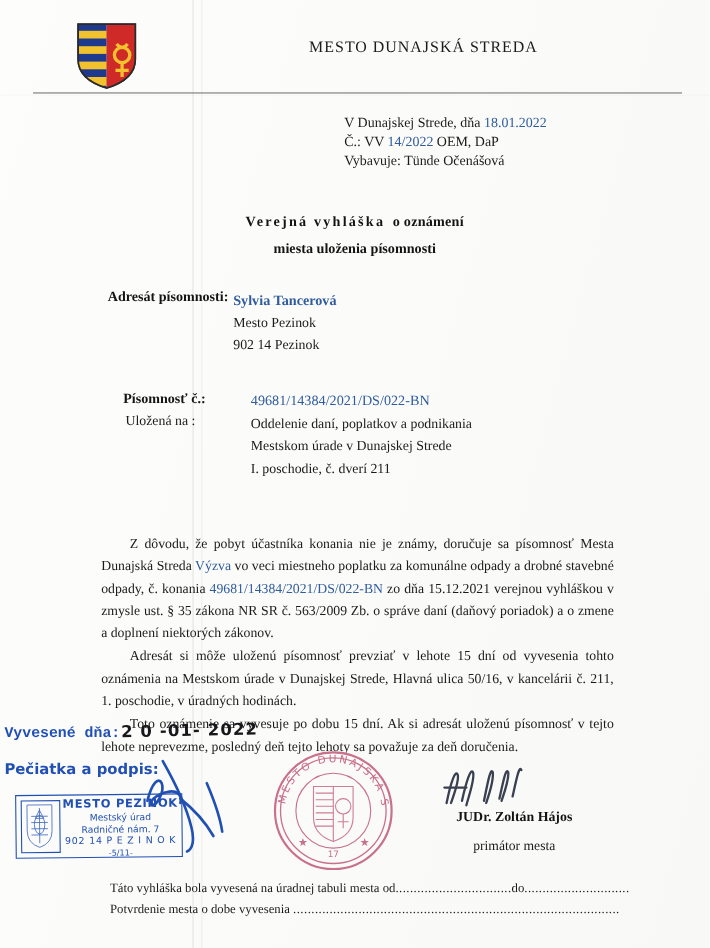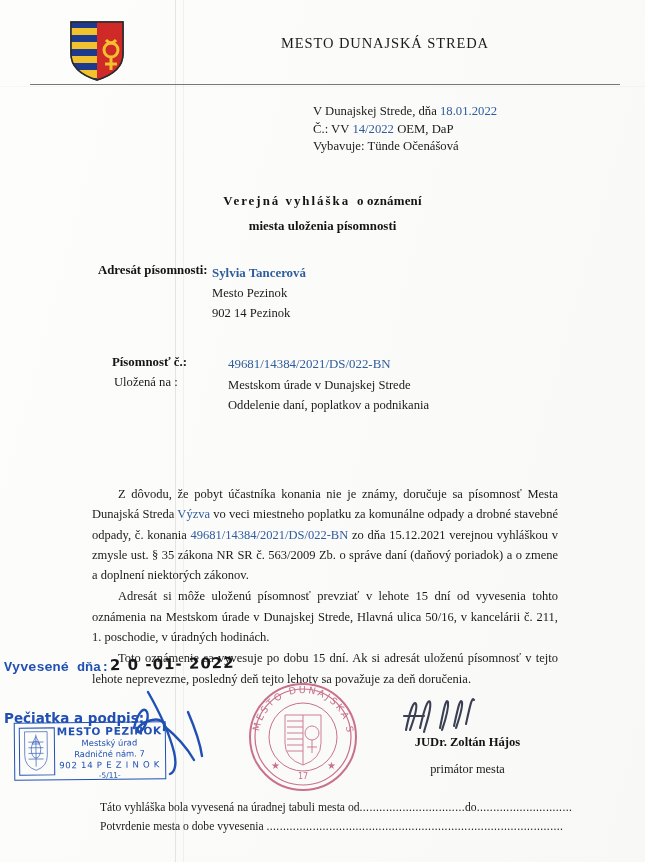--- a/index.html
+++ b/index.html
@@ -48,21 +48,21 @@
   .ref-num{color:#2f5c9e;font-size:12.9px;}
 
   
   .body-text{position:absolute;left:92px;top:484px;width:466px;
     font-size:12.5px;line-height:20.3px;text-align:justify;color:#1b1b1b;}
   .body-text p{margin:0 0 1px 0;text-indent:26px;}
 
   
   .post-label1{position:absolute;left:4px;top:660px;font-size:13.5px;font-weight:bold;
     color:#2150b4;font-family:Liberation Mono, monospace;}
-  .post-label2{position:absolute;left:4px;top:710px;font-size:13.5px;font-weight:bold;
+  .post-label2{position:absolute;left:4px;top:692px;font-size:13.5px;font-weight:bold;
     color:#2150b4;font-family:"DejaVu Sans",sans-serif;}
   .post-date{position:absolute;left:110px;top:655px;font-size:15px;font-weight:bold;
     color:#17171b;font-family:"DejaVu Sans",sans-serif;letter-spacing:1px;
     transform:rotate(-1.2deg);}
 
   
   .rect-stamp{position:absolute;left:14px;top:722px;width:150px;height:56px;
     border:1.6px solid #2150b4;transform:rotate(-.6deg);}
   .rs-arms{position:absolute;left:4px;top:4px;width:34px;height:46px;
     border:1.2px solid #2150b4;overflow:hidden;}
@@ -144,22 +144,23 @@
   <div class="addr-body">
     <div class="addr-name">Sylvia Tancerová</div>
     <div>Mesto Pezinok</div>
     <div>902 14 Pezinok</div>
   </div>
 
   <div class="ref-l1">Písomnosť č.:</div>
   <div class="ref-l2">Uložená na :</div>
   <div class="ref-body">
     <div class="ref-num">49681/14384/2021/DS/022-BN</div>
+    <div>Oddelenie daní, poplatkov a podnikania</div>
     <div>Mestskom úrade v Dunajskej Strede</div>
-    <div>Oddelenie daní, poplatkov a podnikania</div>
+    <div>I. poschodie, č. dverí 211</div>
   </div>
 
   <div class="body-text">
     <p><span>Z dôvodu, že pobyt účastníka konania nie je známy, doručuje sa písomnosť Mesta Dunajská Streda </span><span class="blue">Výzva</span><span> vo veci miestneho poplatku za komunálne odpady a drobné stavebné odpady, č. konania </span><span class="blue">49681/14384/2021/DS/022-BN</span><span> zo dňa 15.12.2021 verejnou vyhláškou v zmysle ust. § 35 zákona NR SR č. 563/2009 Zb. o správe daní (daňový poriadok) a o zmene a doplnení niektorých zákonov.</span></p>
     <p>Adresát si môže uloženú písomnosť prevziať v lehote 15 dní od vyvesenia tohto oznámenia na Mestskom úrade v Dunajskej Strede, Hlavná ulica 50/16, v kancelárii č. 211, 1. poschodie, v úradných hodinách.</p>
     <p>Toto oznámenie sa vyvesuje po dobu 15 dní. Ak si adresát uloženú písomnosť v tejto lehote neprevezme, posledný deň tejto lehoty sa považuje za deň doručenia.</p>
   </div>
 
   <div class="post-label1">Vyvesené dňa:</div>
   <div class="post-date">2 0 -01- 2022</div>

